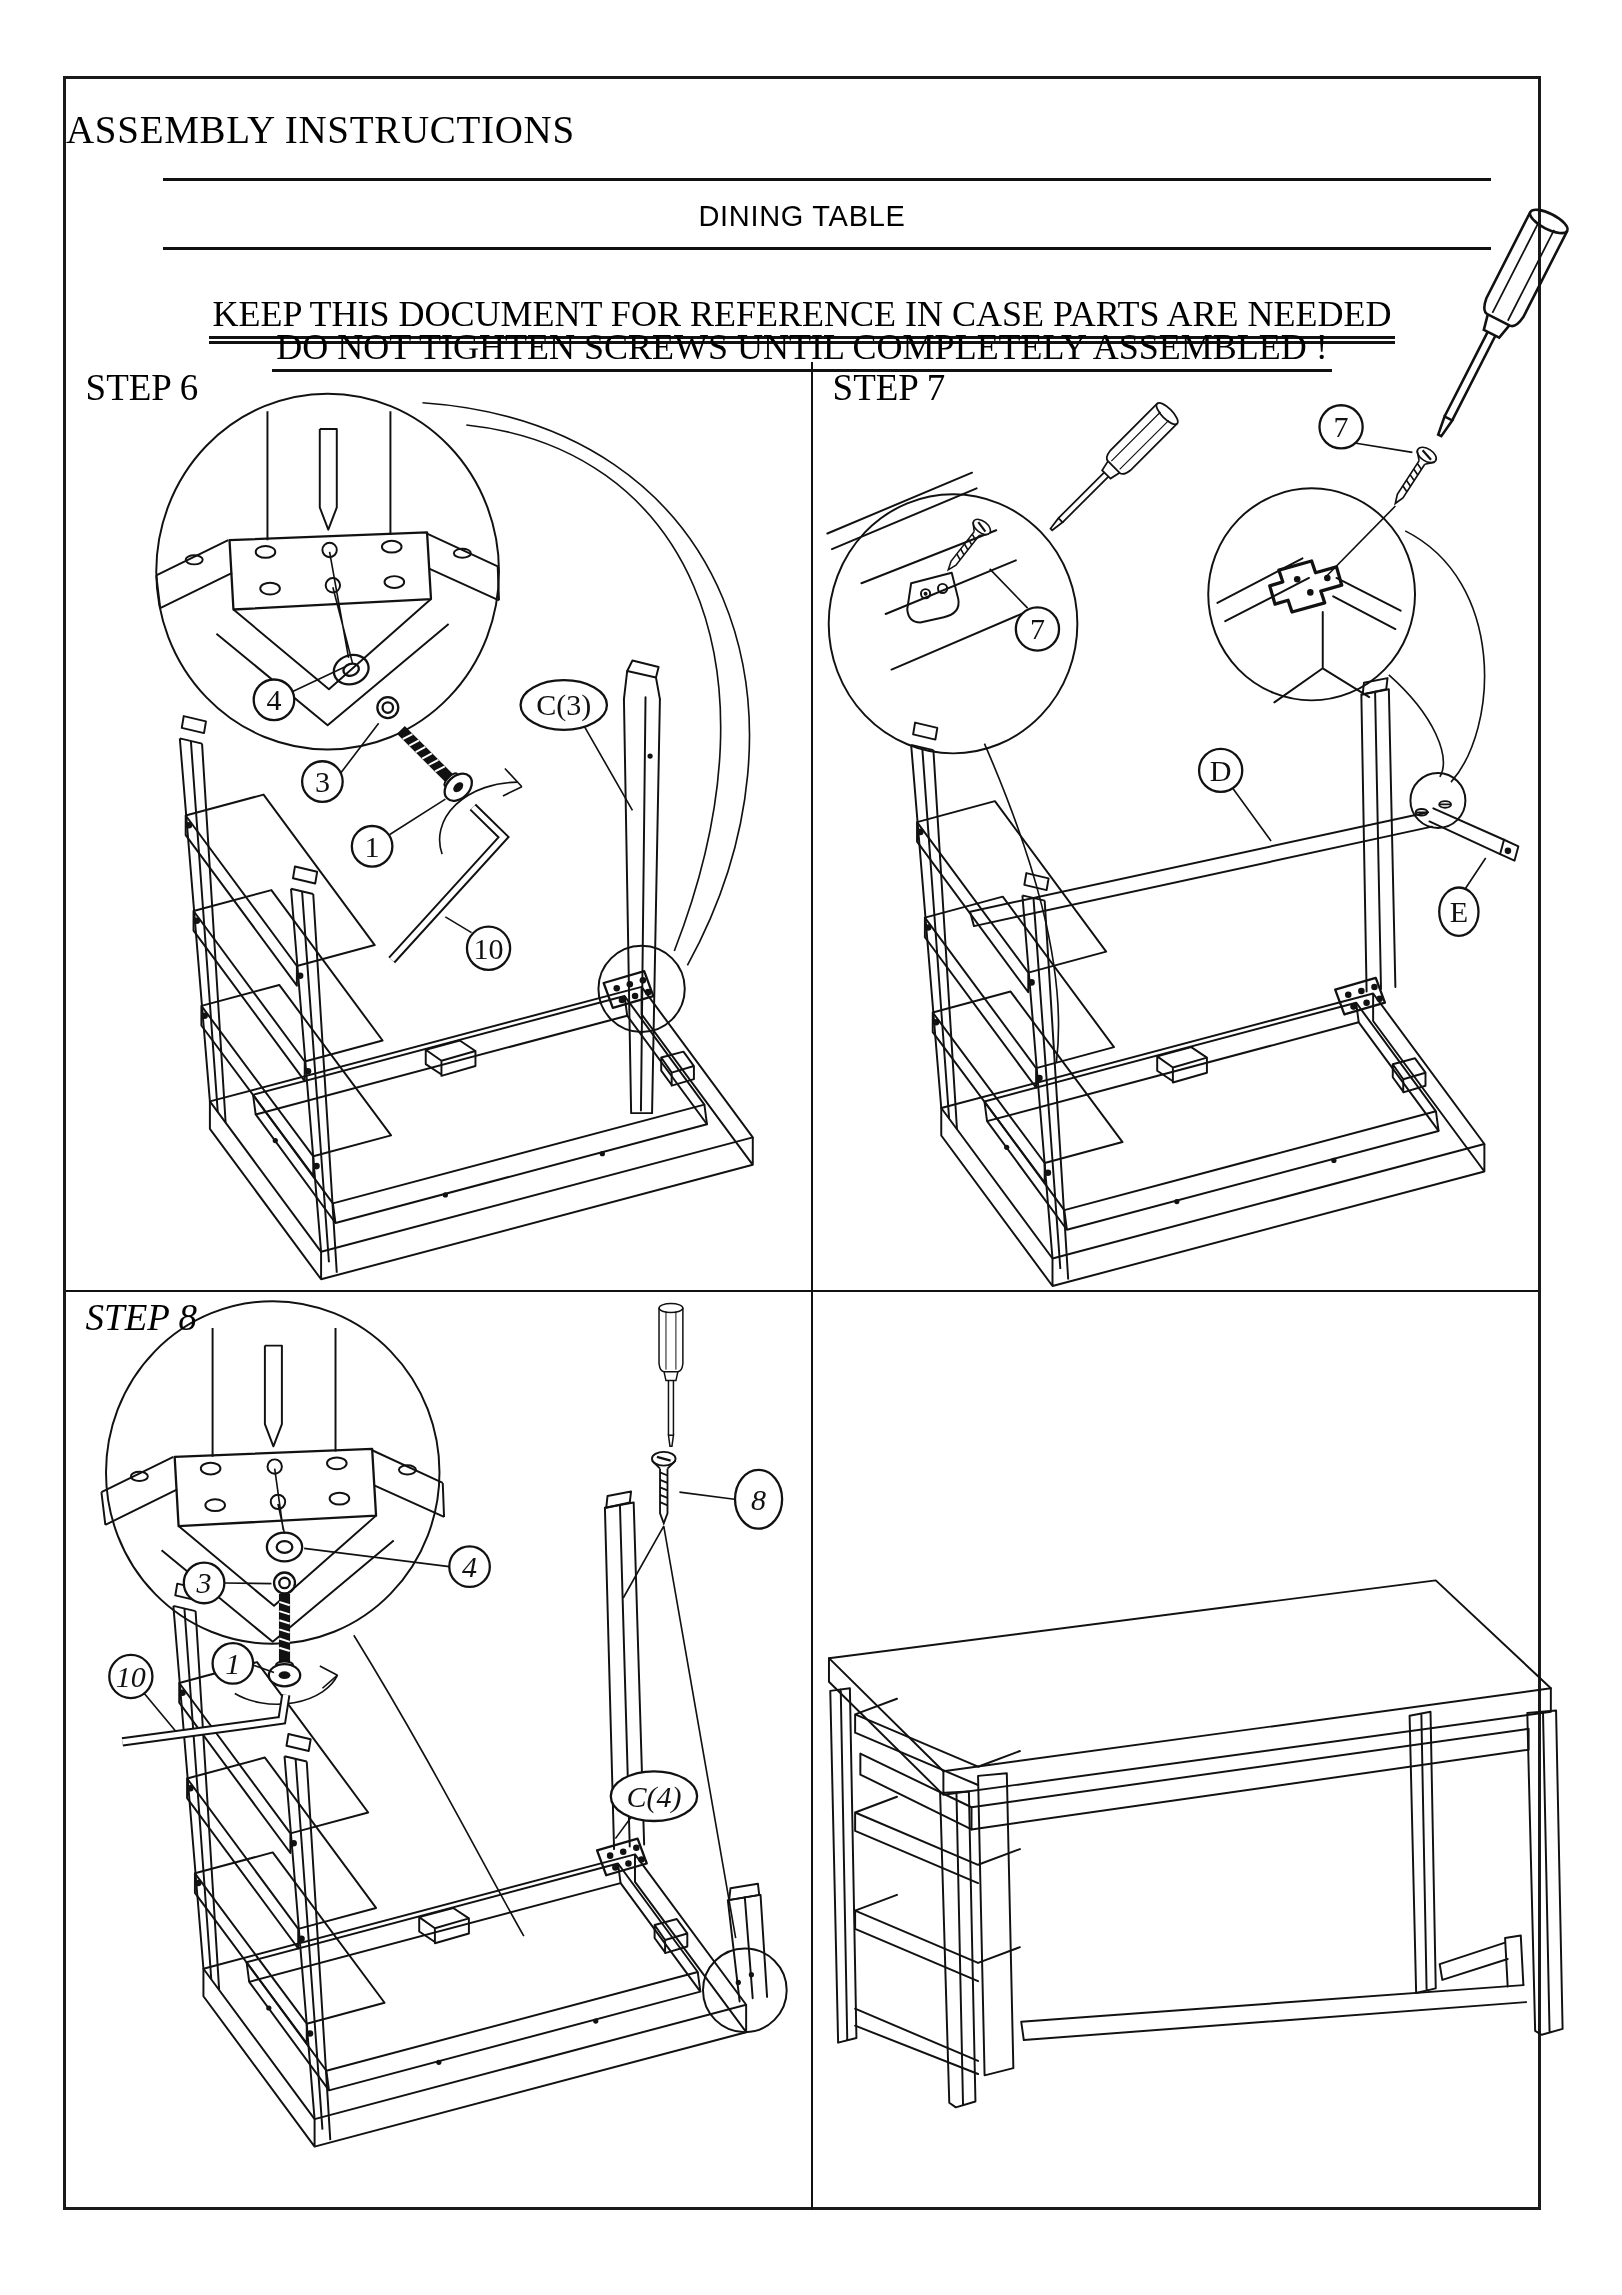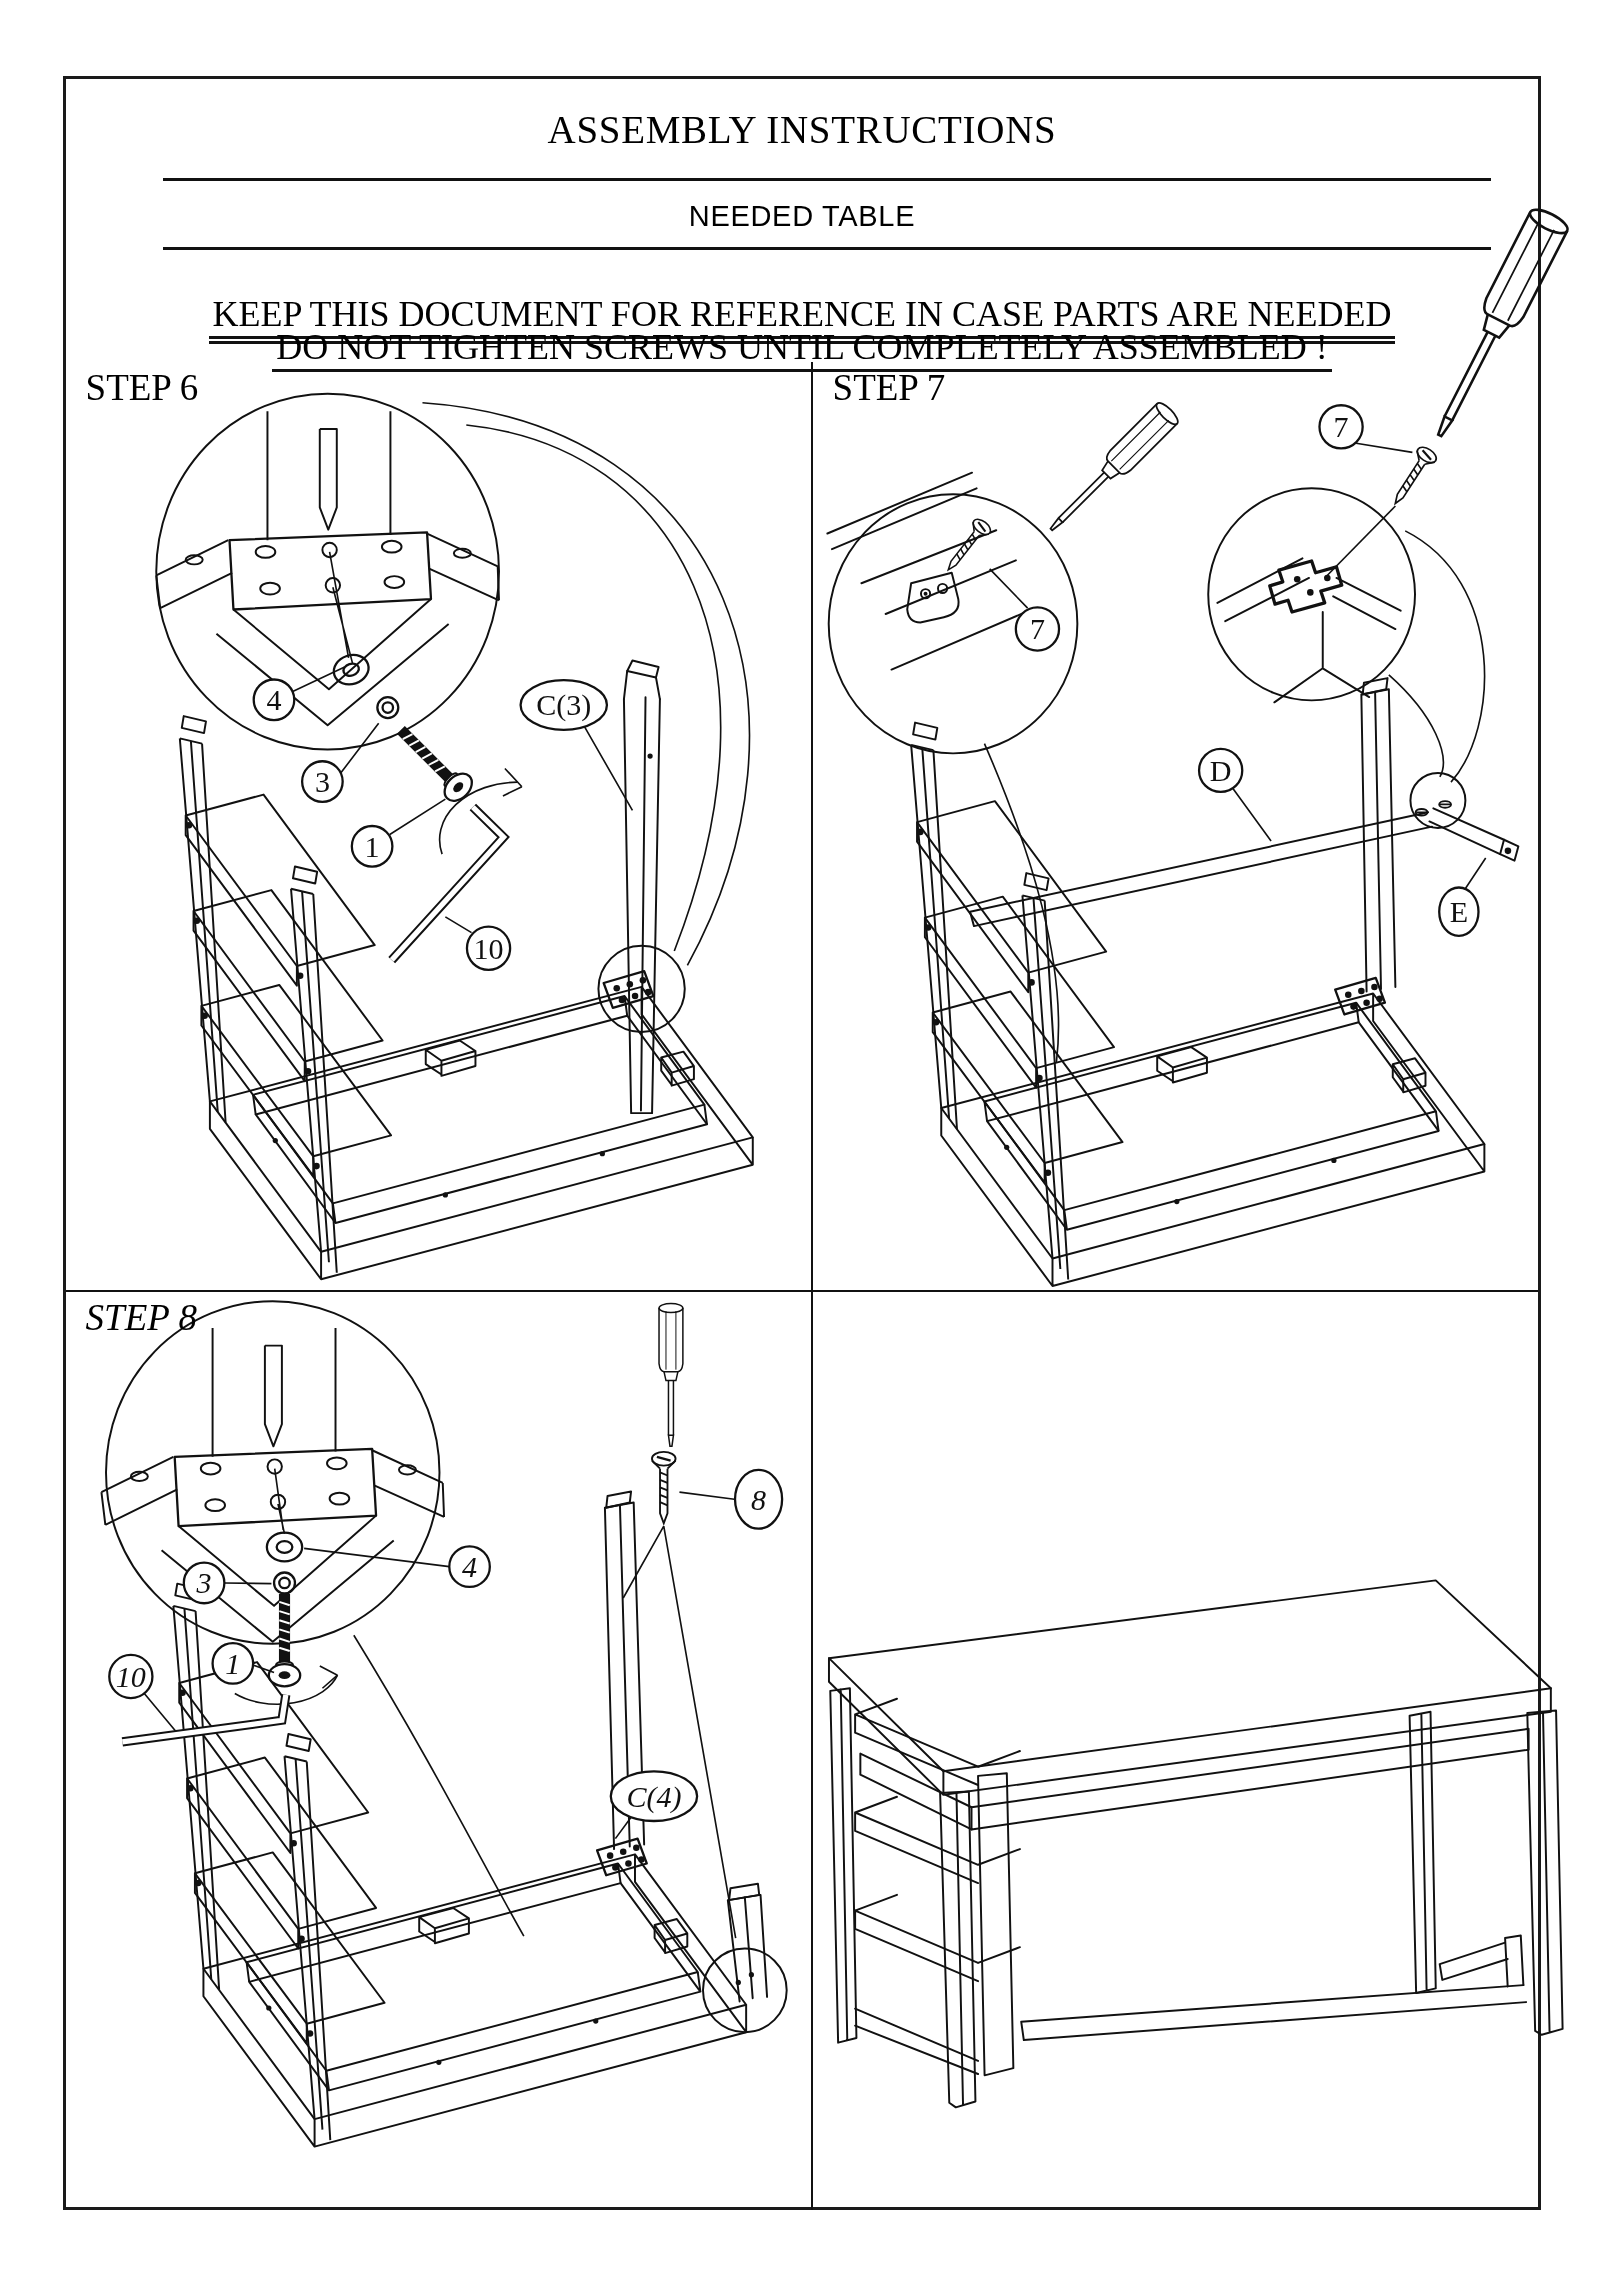--- a/index.html
+++ b/index.html
@@ -1,19 +1,19 @@
 <!DOCTYPE html>
 <html style="font-size:10.5px"><head>
 <meta charset="utf-8">
 <style>
   html,body{margin:0;padding:0;background:#fff;}
   .page{position:relative;width:1622px;height:2295px;background:#fff;font-family:"Liberation Serif",serif;color:#000;overflow:hidden;}
   .sheet{position:absolute;left:63px;top:76px;width:1478px;height:2134px;border:3.3px solid #1a1a1a;box-sizing:border-box;}
   .header{position:relative;width:100%;height:283px;}
-  .title{position:absolute;top:17px;left:0;width:100%;text-align:center;font-size:39px;letter-spacing:0.7px;white-space:nowrap;}
+  .title{position:absolute;top:17px;left:0;width:100%;text-align:left;font-size:39px;letter-spacing:0.7px;white-space:nowrap;}
   .rule{position:absolute;left:97px;right:47px;height:0;border-top:3.3px solid #111;}
   .rule1{top:88px;}
   .rule2{top:157px;}
   .subtitle{position:absolute;top:110px;left:0;width:100%;text-align:center;font-family:"Liberation Sans",sans-serif;font-size:29px;letter-spacing:0.7px;}
   .warn{position:absolute;left:0;width:100%;text-align:center;white-space:nowrap;font-size:36px;}
   .warn1{top:203px;}
   .warn2{top:236px;}
   .warn1 span{display:inline-block;padding:0 3.9px 1.3px 3.9px;border-bottom:8.5px double #111;}
   .warn2 span{display:inline-block;padding:0 3.9px 0.7px 3.9px;border-bottom:3.3px solid #111;}
   .grid{position:absolute;top:283px;left:0;width:1472px;height:1848px;display:grid;grid-template-columns:745px 727px;grid-template-rows:928px 920px;}
@@ -134,21 +134,21 @@
           <path d="M 134 -14 L 152 -10 L 152 10 L 134 14"></path>
           <path d="M 152 -5 L 262 -5 M 152 5 L 262 5"></path>
           <path d="M 262 -5 L 284 -2 L 284 2 L 262 5 Z"></path>
         </g>
       </defs>
     </svg>
 
     <div class="header">
       <div class="title">ASSEMBLY INSTRUCTIONS</div>
       <div class="rule rule1"></div>
-      <div class="subtitle">NEEDED TABLE</div>
+      <div class="subtitle">DINING TABLE</div>
       <div class="rule rule2"></div>
       <div class="warn warn1"><span>KEEP THIS DOCUMENT FOR REFERENCE IN CASE PARTS ARE NEEDED</span></div>
       <div class="warn warn2"><span>DO NOT TIGHTEN SCREWS UNTIL COMPLETELY ASSEMBLED !</span></div>
     </div>
 
     <div class="grid">
 
       <section class="quad q6">
         <div class="step-label">STEP 6</div>
         <svg width="745" height="928" viewBox="0 0 1139 1418">

